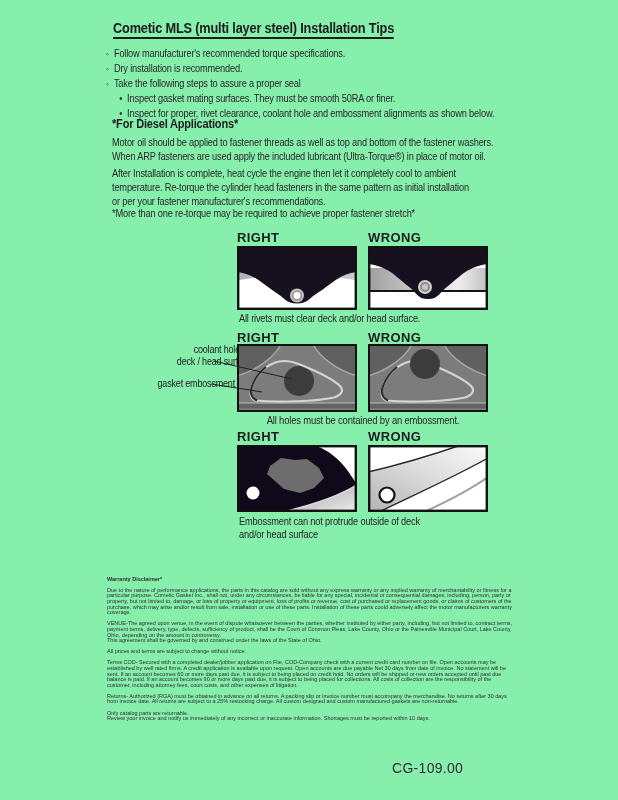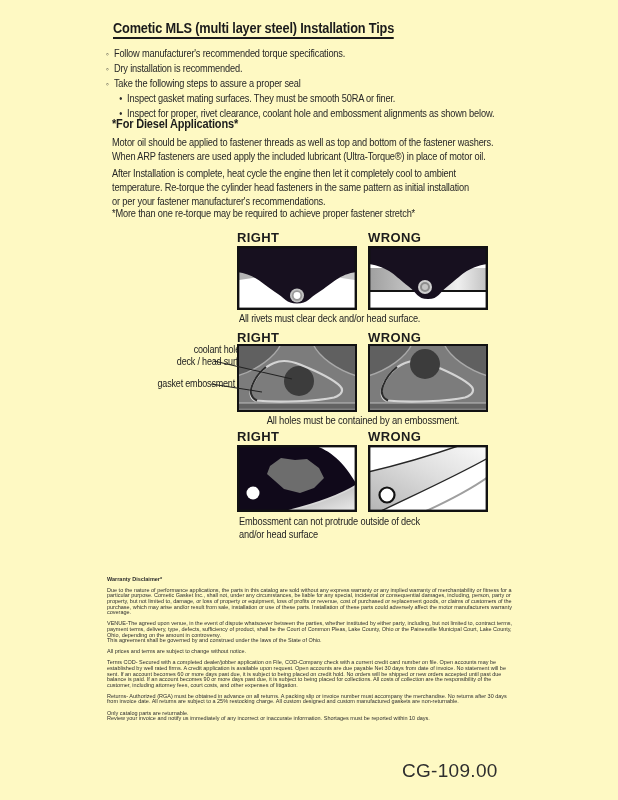--- a/index.html
+++ b/index.html
@@ -1,18 +1,18 @@
 <!DOCTYPE html>
 <html><head>
 <meta charset="utf-8">
 <style>
   html,body { margin:0; padding:0; background:#e8e8e8; }
   .page {
     position:relative; width:618px; height:800px; margin:0 auto;
-    background:#fef9c3; overflow:hidden;
+    background:#86efac; overflow:hidden;
     font-family:"Liberation Sans", sans-serif; color:#272727;
   }
   .condensed { transform:scaleX(0.88); transform-origin:0 0; }
 
   #title {
     position:absolute; left:113px; top:20px;
     font-size:14.5px; font-weight:bold; color:#1b1b1b;
     letter-spacing:-0.2px; border-bottom:2px solid #1b1b1b; padding-bottom:1px;
     white-space:nowrap;
   }
@@ -51,21 +51,21 @@
   #callout2 { left:108px; top:378px; width:127px; }
 
   .leaders { position:absolute; left:0; top:330px; width:618px; height:100px; pointer-events:none; }
 
   .fineprint { position:absolute; left:107px; top:576px; width:816px;
                transform:scale(0.5); transform-origin:0 0;
                font-size:11px; line-height:11.2px; color:#2e2e2e; }
   .fineprint .fp-head { font-weight:bold; margin:0 0 11px 0; }
   .fineprint p { margin:0 0 11px 0; white-space:pre-line; }
 
-  #pagenum { position:absolute; left:402px; top:760px; font-size:19px; color:#2e2e2e;
+  #pagenum { position:absolute; left:392px; top:760px; font-size:14px; color:#2e2e2e;
              letter-spacing:0.3px; }
 </style>
 </head>
 <body>
 
 <div class="page">
 
   <div id="title" class="condensed">Cometic MLS (multi layer steel) Installation Tips</div>
 
   <div class="tips condensed">

